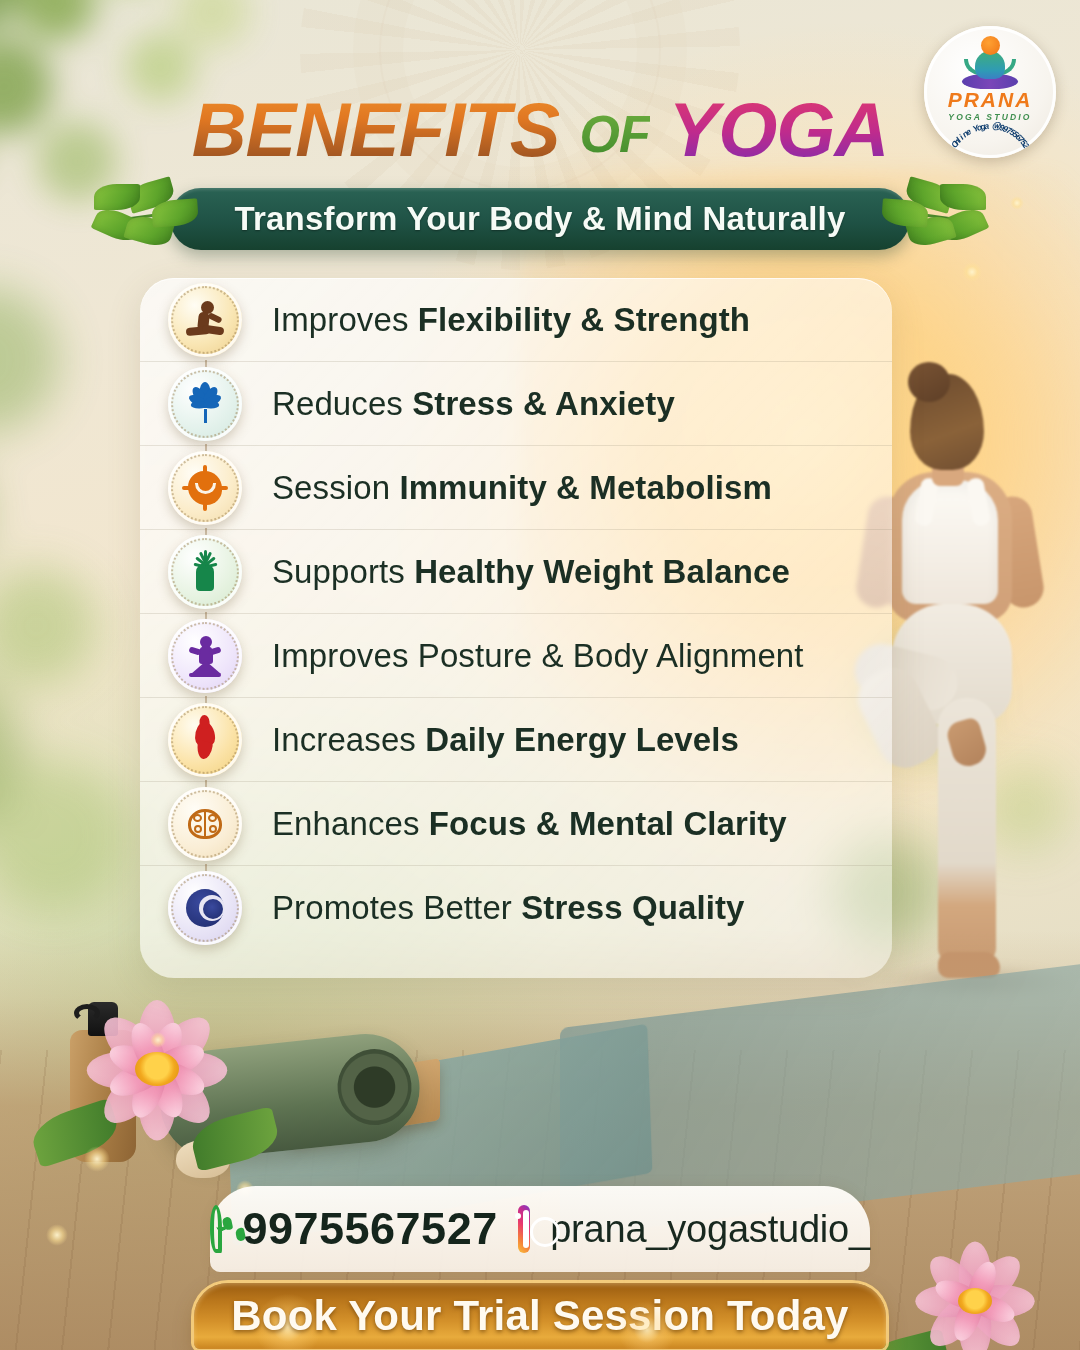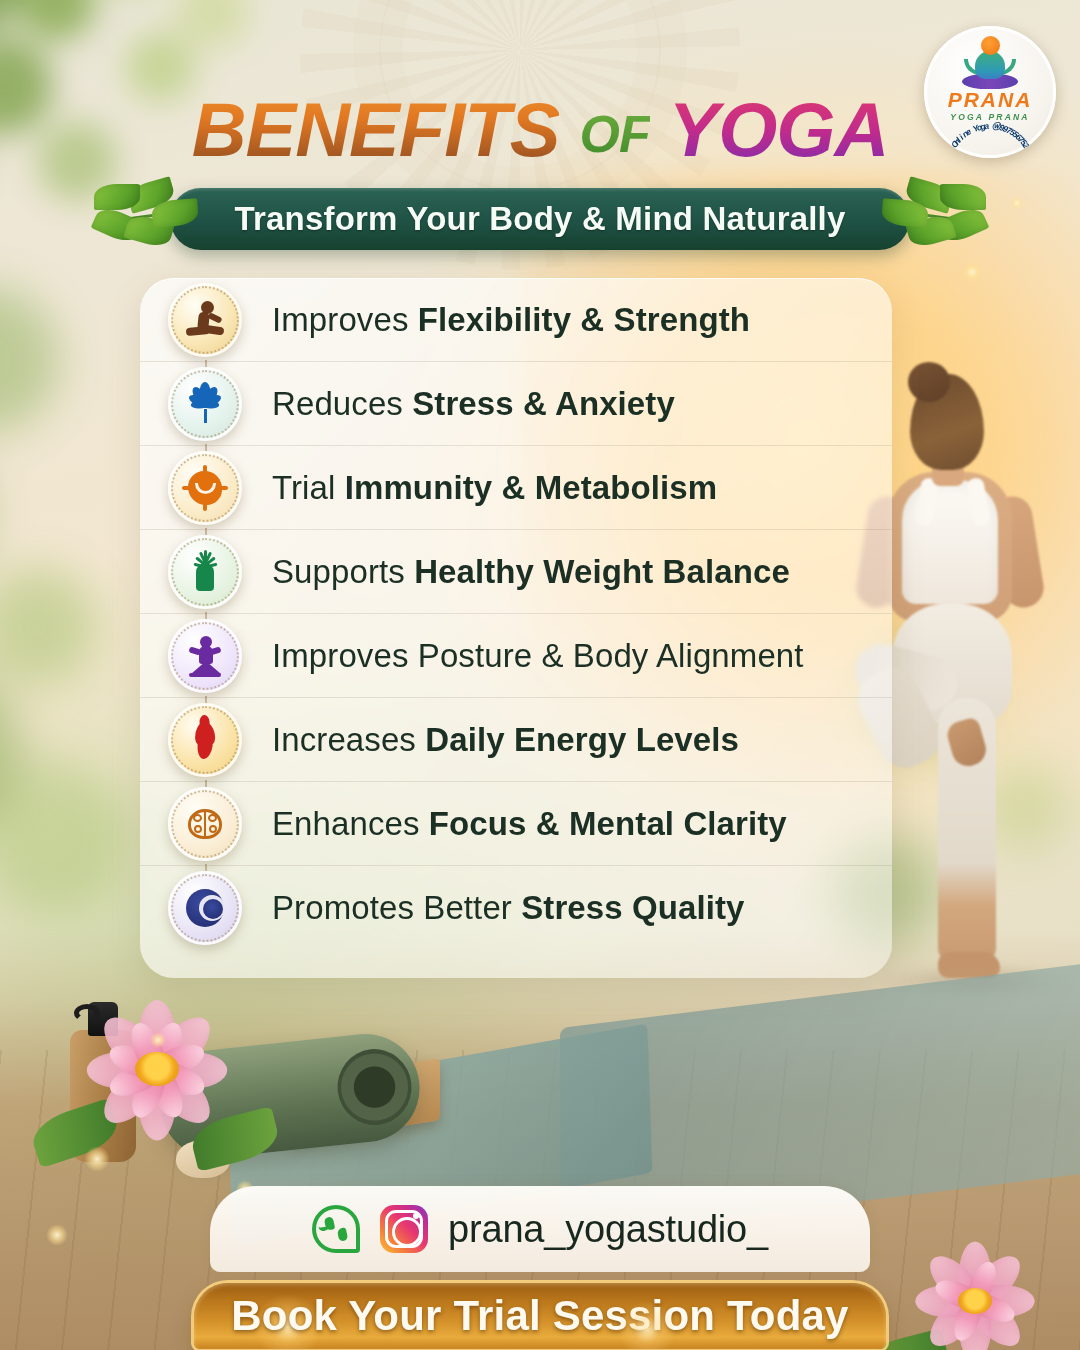--- a/index.html
+++ b/index.html
@@ -476,21 +476,21 @@
 
   <div class="logo">
     <div class="logo-figure">
       <span class="lf-base"></span>
       <span class="lf-armL"></span>
         <span class="lf-armR"></span>
       <span class="lf-body"></span>
       <span class="lf-head"></span>
     </div>
     <div class="logo-name">PRANA</div>
-    <div class="logo-sub">YOGA PRANA</div>
+    <div class="logo-sub">YOGA STUDIO</div>
     <div class="logo-arc">
         <span style="transform: rotate(-59deg) translateY(-2px);">O</span>
         <span style="transform: rotate(-53.8696deg) translateY(-2px);">n</span>
         <span style="transform: rotate(-48.7391deg) translateY(-2px);">l</span>
         <span style="transform: rotate(-43.6087deg) translateY(-2px);">i</span>
         <span style="transform: rotate(-38.4783deg) translateY(-2px);">n</span>
         <span style="transform: rotate(-33.3478deg) translateY(-2px);">e</span>
         <span style="transform: rotate(-28.2174deg) translateY(-2px);">&nbsp;</span>
         <span style="transform: rotate(-23.087deg) translateY(-2px);">Y</span>
         <span style="transform: rotate(-17.9565deg) translateY(-2px);">o</span>
@@ -579,21 +579,21 @@
           <span class="ic ic-imm">
             <span class="core"></span>
             <span class="sp" style="left:19px;top:-2px;width:4px;height:9px"></span>
             <span class="sp" style="left:19px;top:35px;width:4px;height:9px"></span>
             <span class="sp" style="left:-2px;top:19px;width:9px;height:4px"></span>
             <span class="sp" style="left:35px;top:19px;width:9px;height:4px"></span>
             <span class="w"></span>
           </span>
         </span>
         <span class="connector" style="top:82px"></span>
-        <span class="text"><span class="reg">Trial </span><b>Immunity &amp; Metabolism</b></span>
+        <span class="text"><span class="reg">Session </span><b>Immunity &amp; Metabolism</b></span>
       </div>
 
       <div class="row">
         <span class="badge" style="background:radial-gradient(circle at 36% 30%, #ffffff 0%, #e7f3e2 55%, #d2e8ca 100%)">
           <span class="ic ic-weight">
             <span class="b"></span>
             <span class="r" style="transform:translateY(-13px) rotate(0deg)"></span>
             <span class="r" style="transform:translateY(-12px) rotate(-26deg)"></span>
             <span class="r" style="transform:translateY(-12px) rotate(26deg)"></span>
             <span class="r" style="transform:translateY(-10px) rotate(-52deg)"></span>
@@ -660,20 +660,21 @@
 
     </div>
   </div>
 
   <div class="contact">
     <span class="wa">
       <span class="bub"></span>
         <span class="hs"></span>
         <span class="link"></span>
     </span>
+    <span class="phone">9975567527</span>
     <span class="ig">
         <span class="frame"></span>
       </span>
     <span class="handle">prana_yogastudio_</span>
   </div>
 
   <div class="cta">
     <span class="cta-text">Book Your Trial Session Today</span>
   </div>
 

